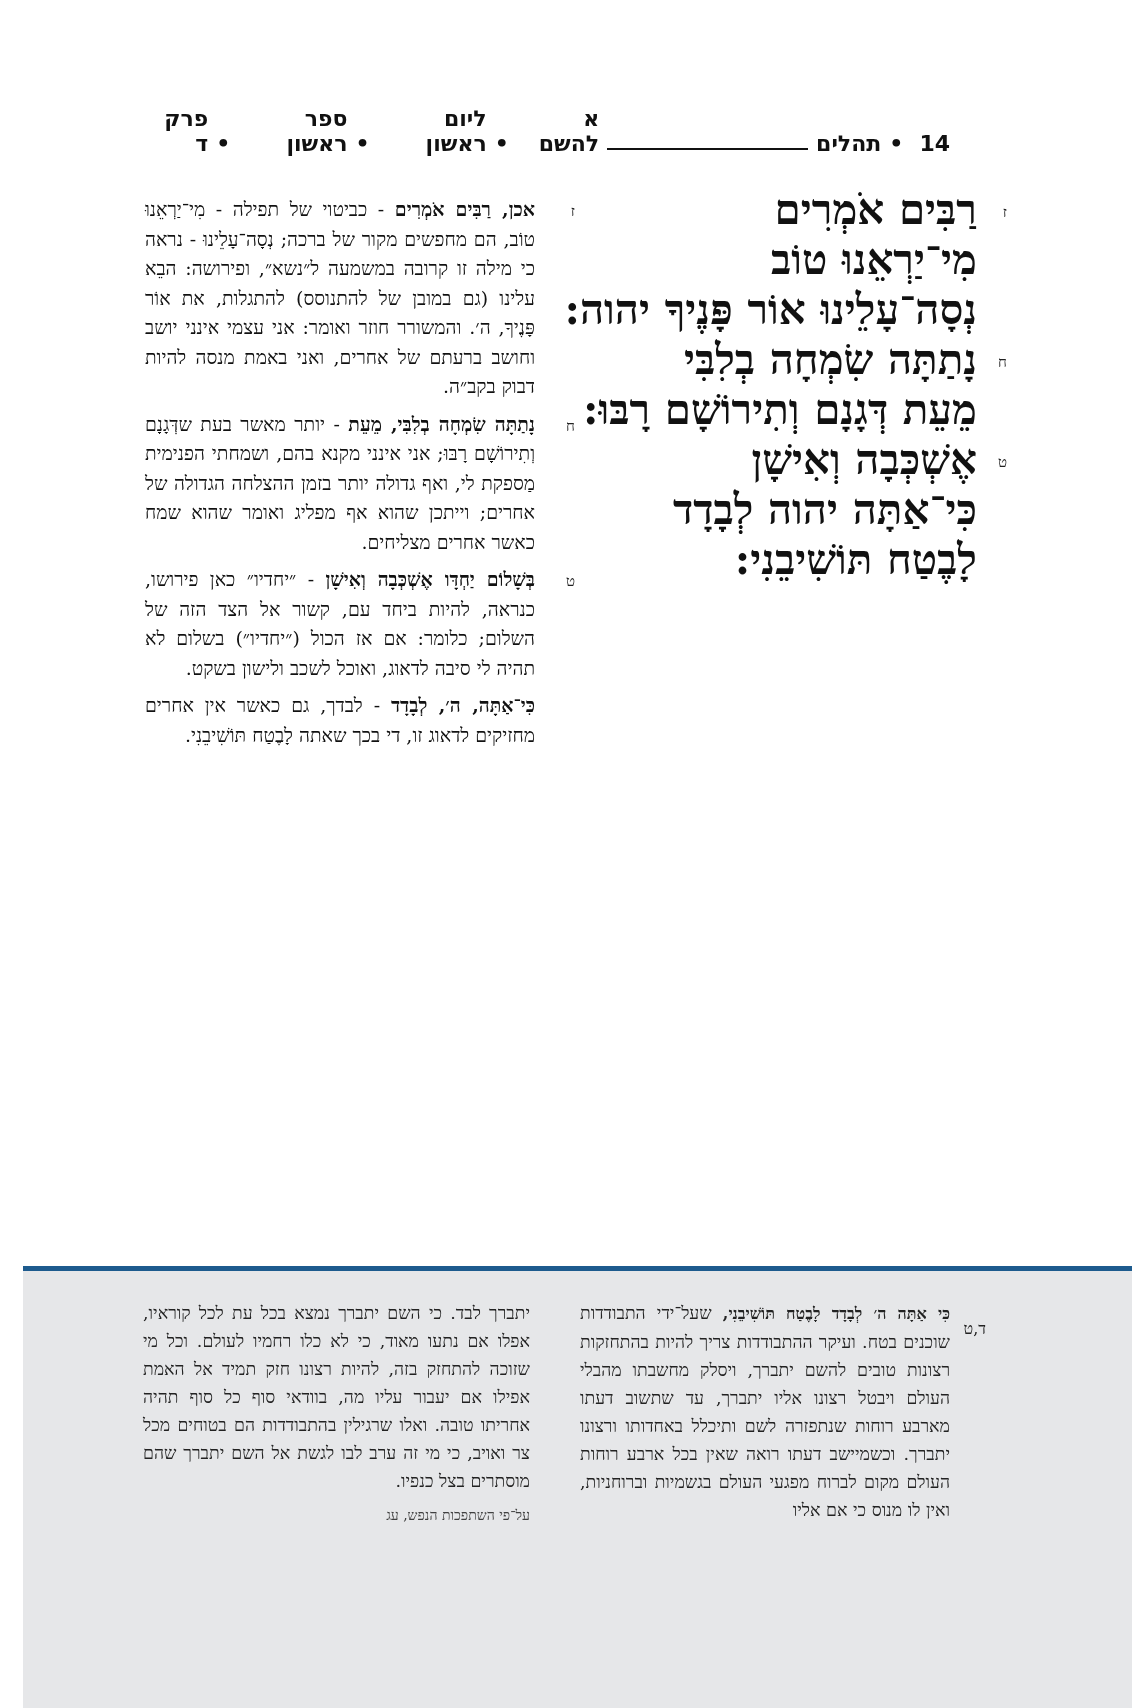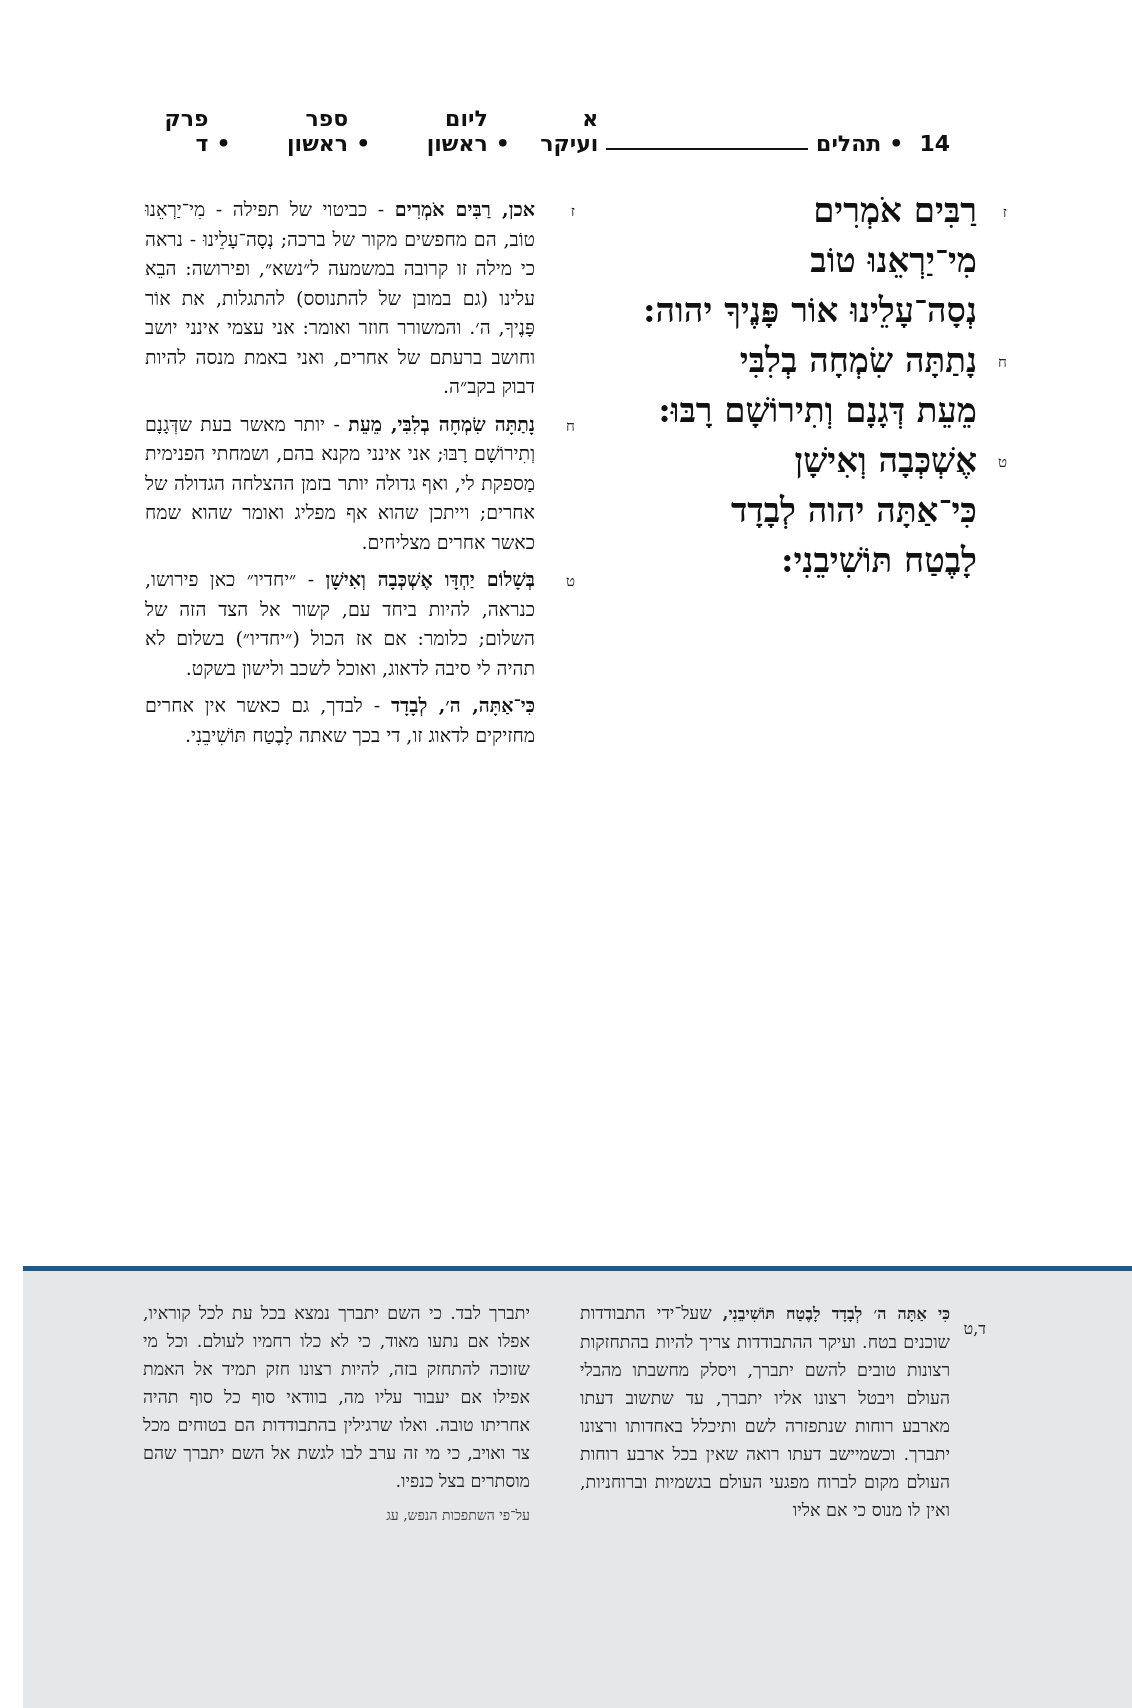--- a/index.html
+++ b/index.html
@@ -16,21 +16,21 @@
     .header .dot { margin:0 8px; }
     .header .rule { display:inline-block; width:205px; border-bottom:2px solid #111; margin:0 8px 6px 8px; height:1px; }
     .verse-col {
       position:absolute; top:185px; right:155px; width:380px; direction:rtl;
     }
     .verse-row { position:relative; }
     .verse-marker {
       position:absolute; right:-30px; font-size:15px; top:18px; color:#222;
     }
     .verse-line {
-      font-size:34px; font-weight:bold; line-height:50px; white-space:nowrap;
+      font-size:42px; font-weight:bold; line-height:50px; white-space:nowrap;
       font-family:"DejaVu Serif","Liberation Serif",serif;
     }
     .comm-col {
       position:absolute; top:195px; left:145px; width:390px; direction:rtl;
       font-size:19px; line-height:29.5px; text-align:justify;
     }
     .comm-block { position:relative; margin-bottom:8px; }
     .comm-marker {
       position:absolute; right:-40px; top:2px; font-size:15px; color:#222;
     }
@@ -50,21 +50,21 @@
     .source { font-size:14px; margin-top:6px; color:#404040; }
   </style>
 </head>
 <body>
 
 <div class="header">
   <span class="pnum">14</span>
   <span class="dot">•</span>
   <span>תהלים</span>
   <span class="rule"></span>
-  <span>א ועיקר</span>
+  <span>א להשם</span>
   <span class="dot">•</span>
   <span>ליום ראשון</span>
   <span class="dot">•</span>
   <span>ספר ראשון</span>
   <span class="dot">•</span>
   <span>פרק ד</span>
 </div>
 
 <div class="verse-col">
   <div class="verse-row">

